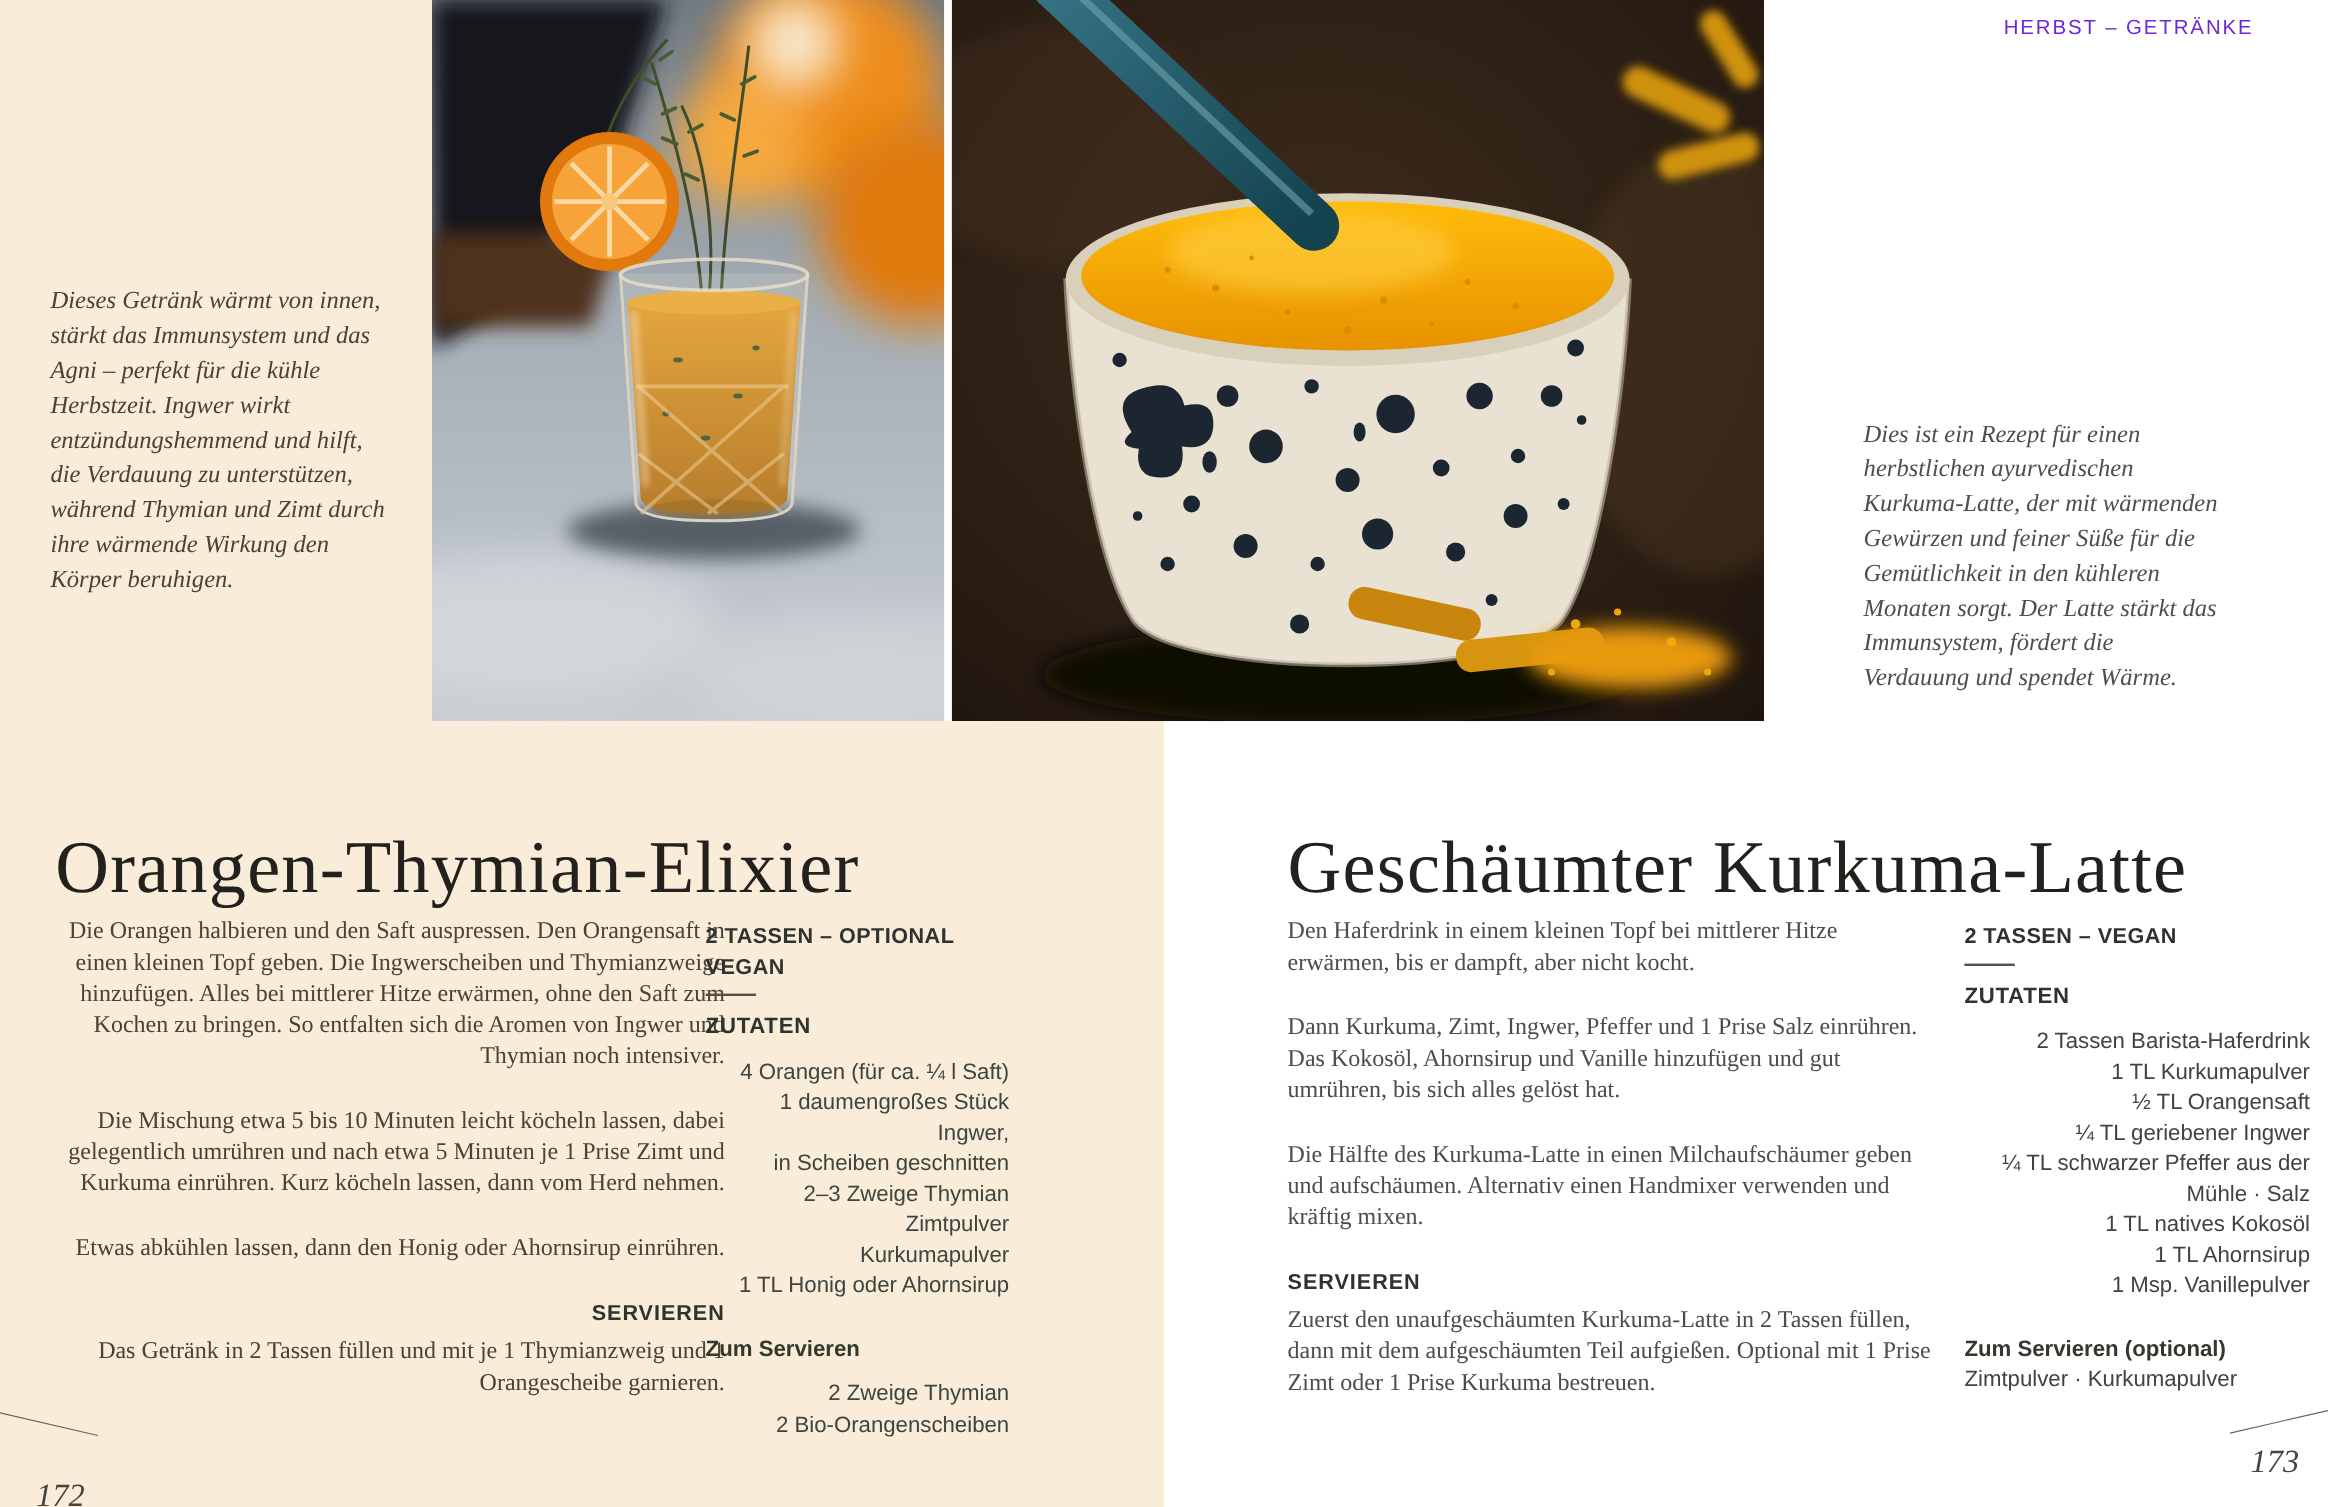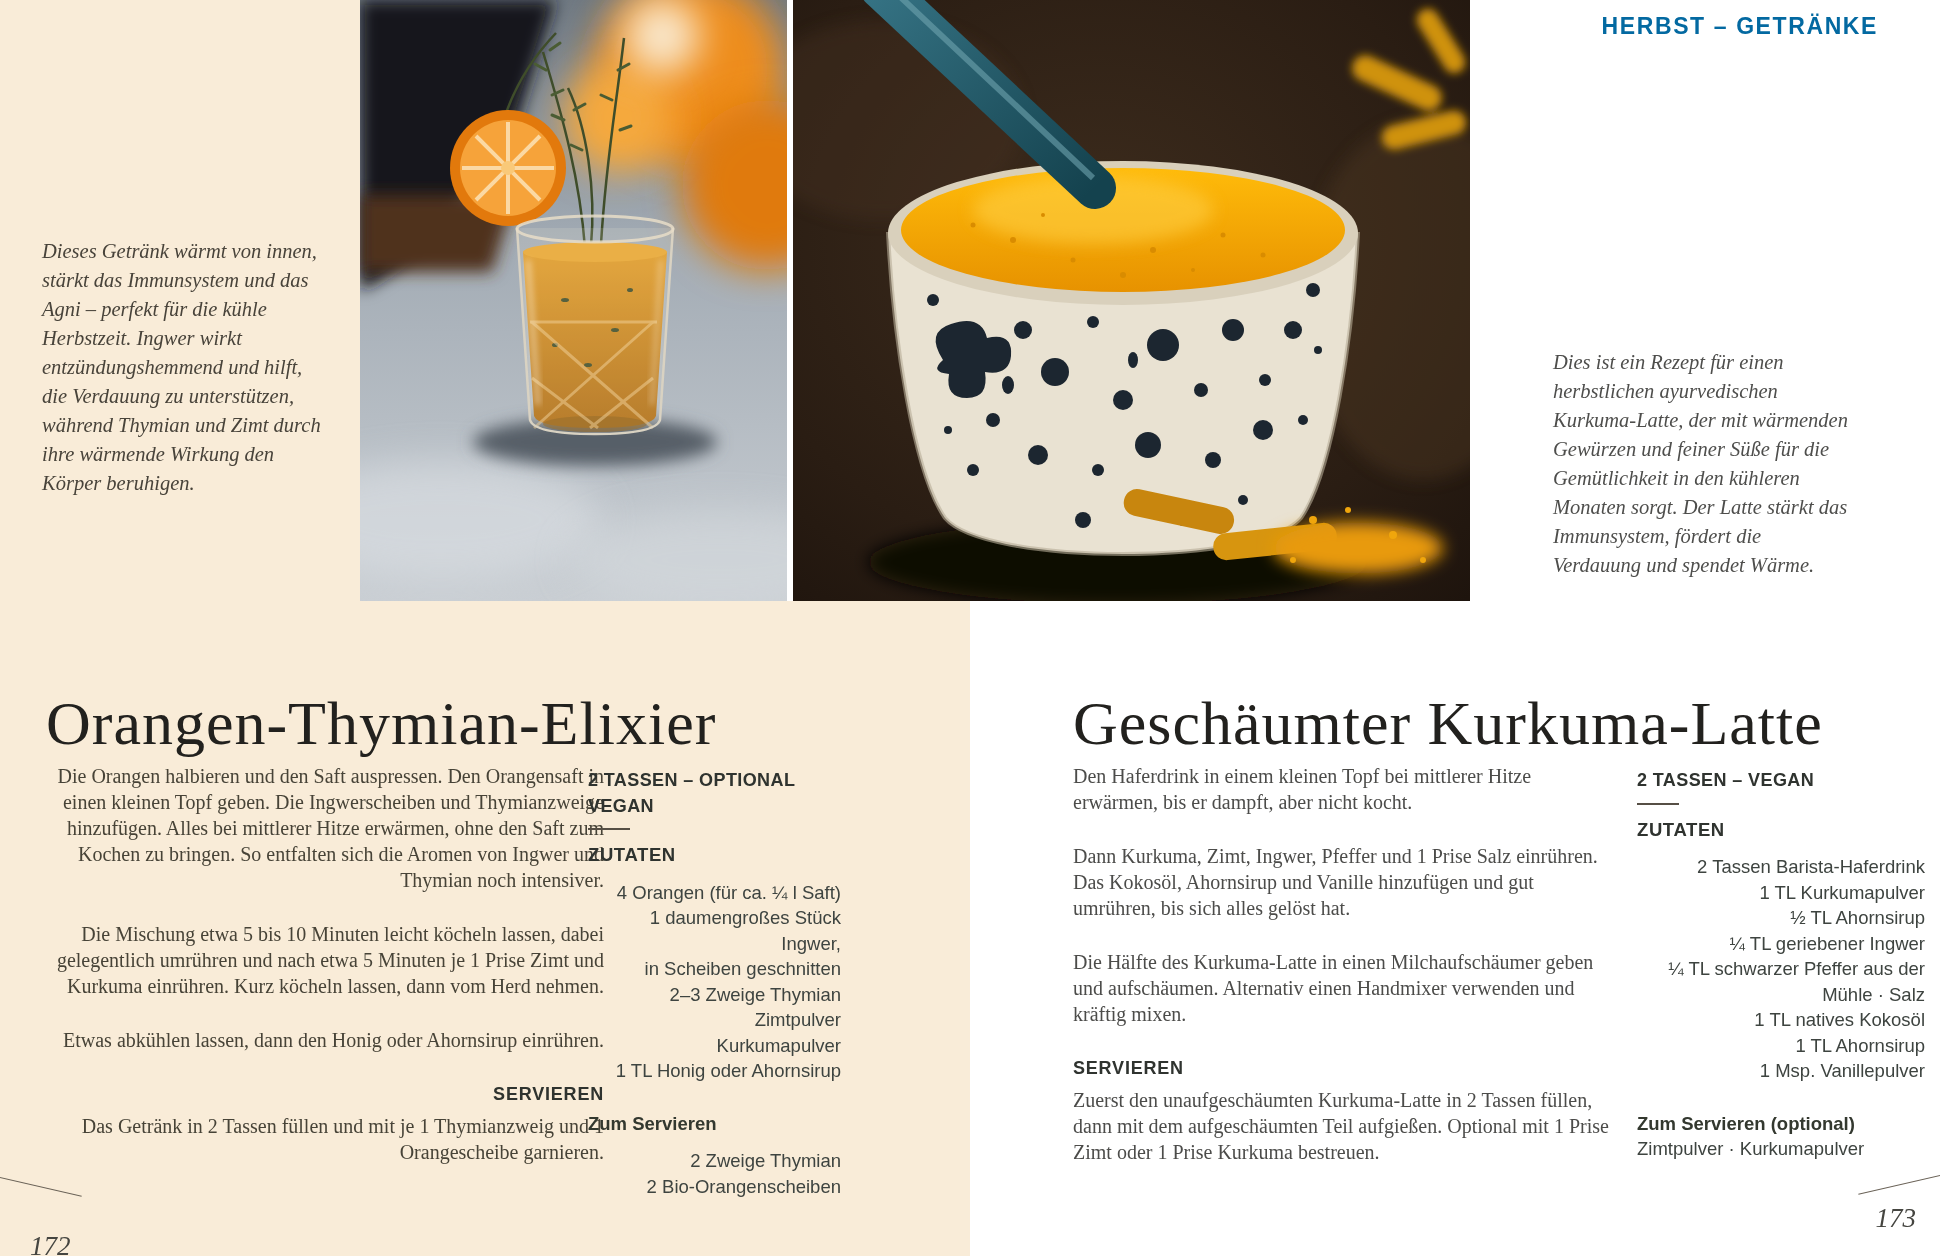--- a/index.html
+++ b/index.html
@@ -9,21 +9,21 @@
   .page-left{left:0;width:970px;background:var(--left-page-bg,#f9ecd8);}
   .page-right{left:970px;width:970px;background:var(--right-page-bg,#ffffff);}
 
   .photo{position:absolute;top:0;height:601px;overflow:hidden;}
   .photo-left{left:360px;width:427px;}
   .photo-gap{position:absolute;left:787px;top:0;width:6px;height:601px;background:#ffffff;}
   .photo-right{left:793px;width:677px;}
 
   .running-header{position:absolute;top:13px;right:62px;
     font-family:"Liberation Sans","DejaVu Sans",sans-serif;
-    font-size:23px;letter-spacing:1.6px;color:#0369a1;font-weight:bold;}
+    font-size:17px;letter-spacing:1.6px;color:#6d28d9;}
 
   .intro{position:absolute;font-style:italic;font-size:20.5px;line-height:29px;}
   .intro-left{left:42px;top:237px;width:288px;color:#48433a;}
   .intro-right{left:1553px;top:348px;width:300px;color:#4e4e4c;}
 
   .title{position:absolute;font-size:62px;line-height:70px;letter-spacing:1px;
          color:#22211e;font-weight:400;white-space:nowrap;}
   .title-left{left:46px;top:646px;}
   .title-right{left:1073px;top:646px;}
 
@@ -303,21 +303,21 @@
     <p class="serve-text">Zuerst den unaufgeschäumten Kurkuma-Latte in 2 Tassen füllen, dann mit dem aufgeschäumten Teil aufgießen. Optional mit 1 Prise Zimt oder 1 Prise Kurkuma bestreuen.</p>
   </div>
 
   <div class="ing-col ing-right">
     <div class="yield">2 TASSEN – VEGAN</div>
     <hr class="rule">
     <div class="ing-head">ZUTATEN</div>
     <ul class="ing-list">
         <li>2 Tassen Barista-Haferdrink</li>
         <li>1 TL Kurkumapulver</li>
-        <li>½ TL Ahornsirup</li>
+        <li>½ TL Orangensaft</li>
         <li>¼ TL geriebener Ingwer</li>
         <li>¼ TL schwarzer Pfeffer aus der
 Mühle · Salz</li>
         <li>1 TL natives Kokosöl</li>
         <li>1 TL Ahornsirup</li>
         <li>1 Msp. Vanillepulver</li>
       </ul>
     <div class="zum-head">Zum Servieren (optional)</div>
     <div>Zimtpulver · Kurkumapulver</div>
   </div>

